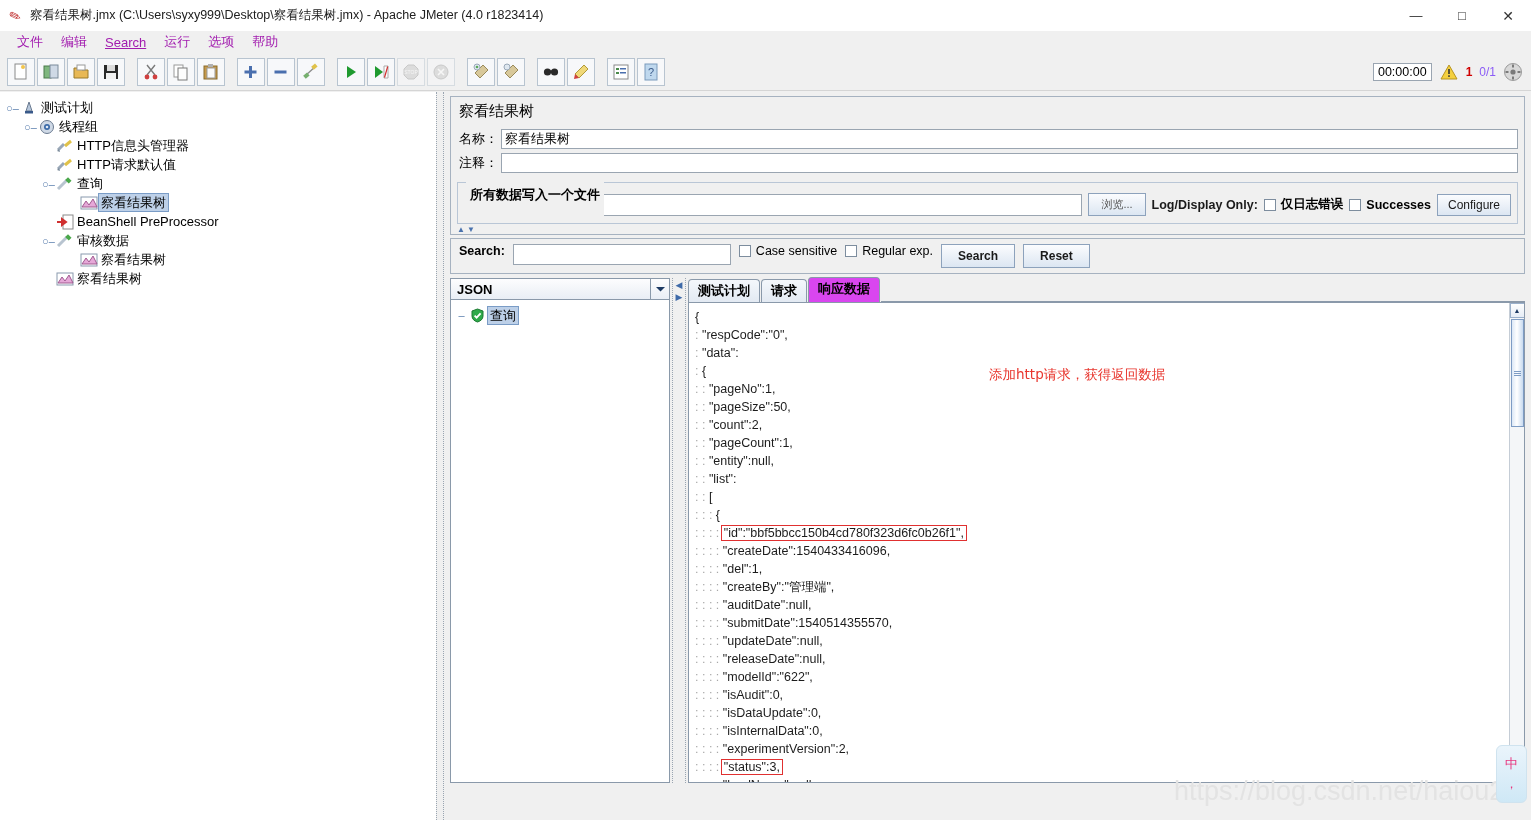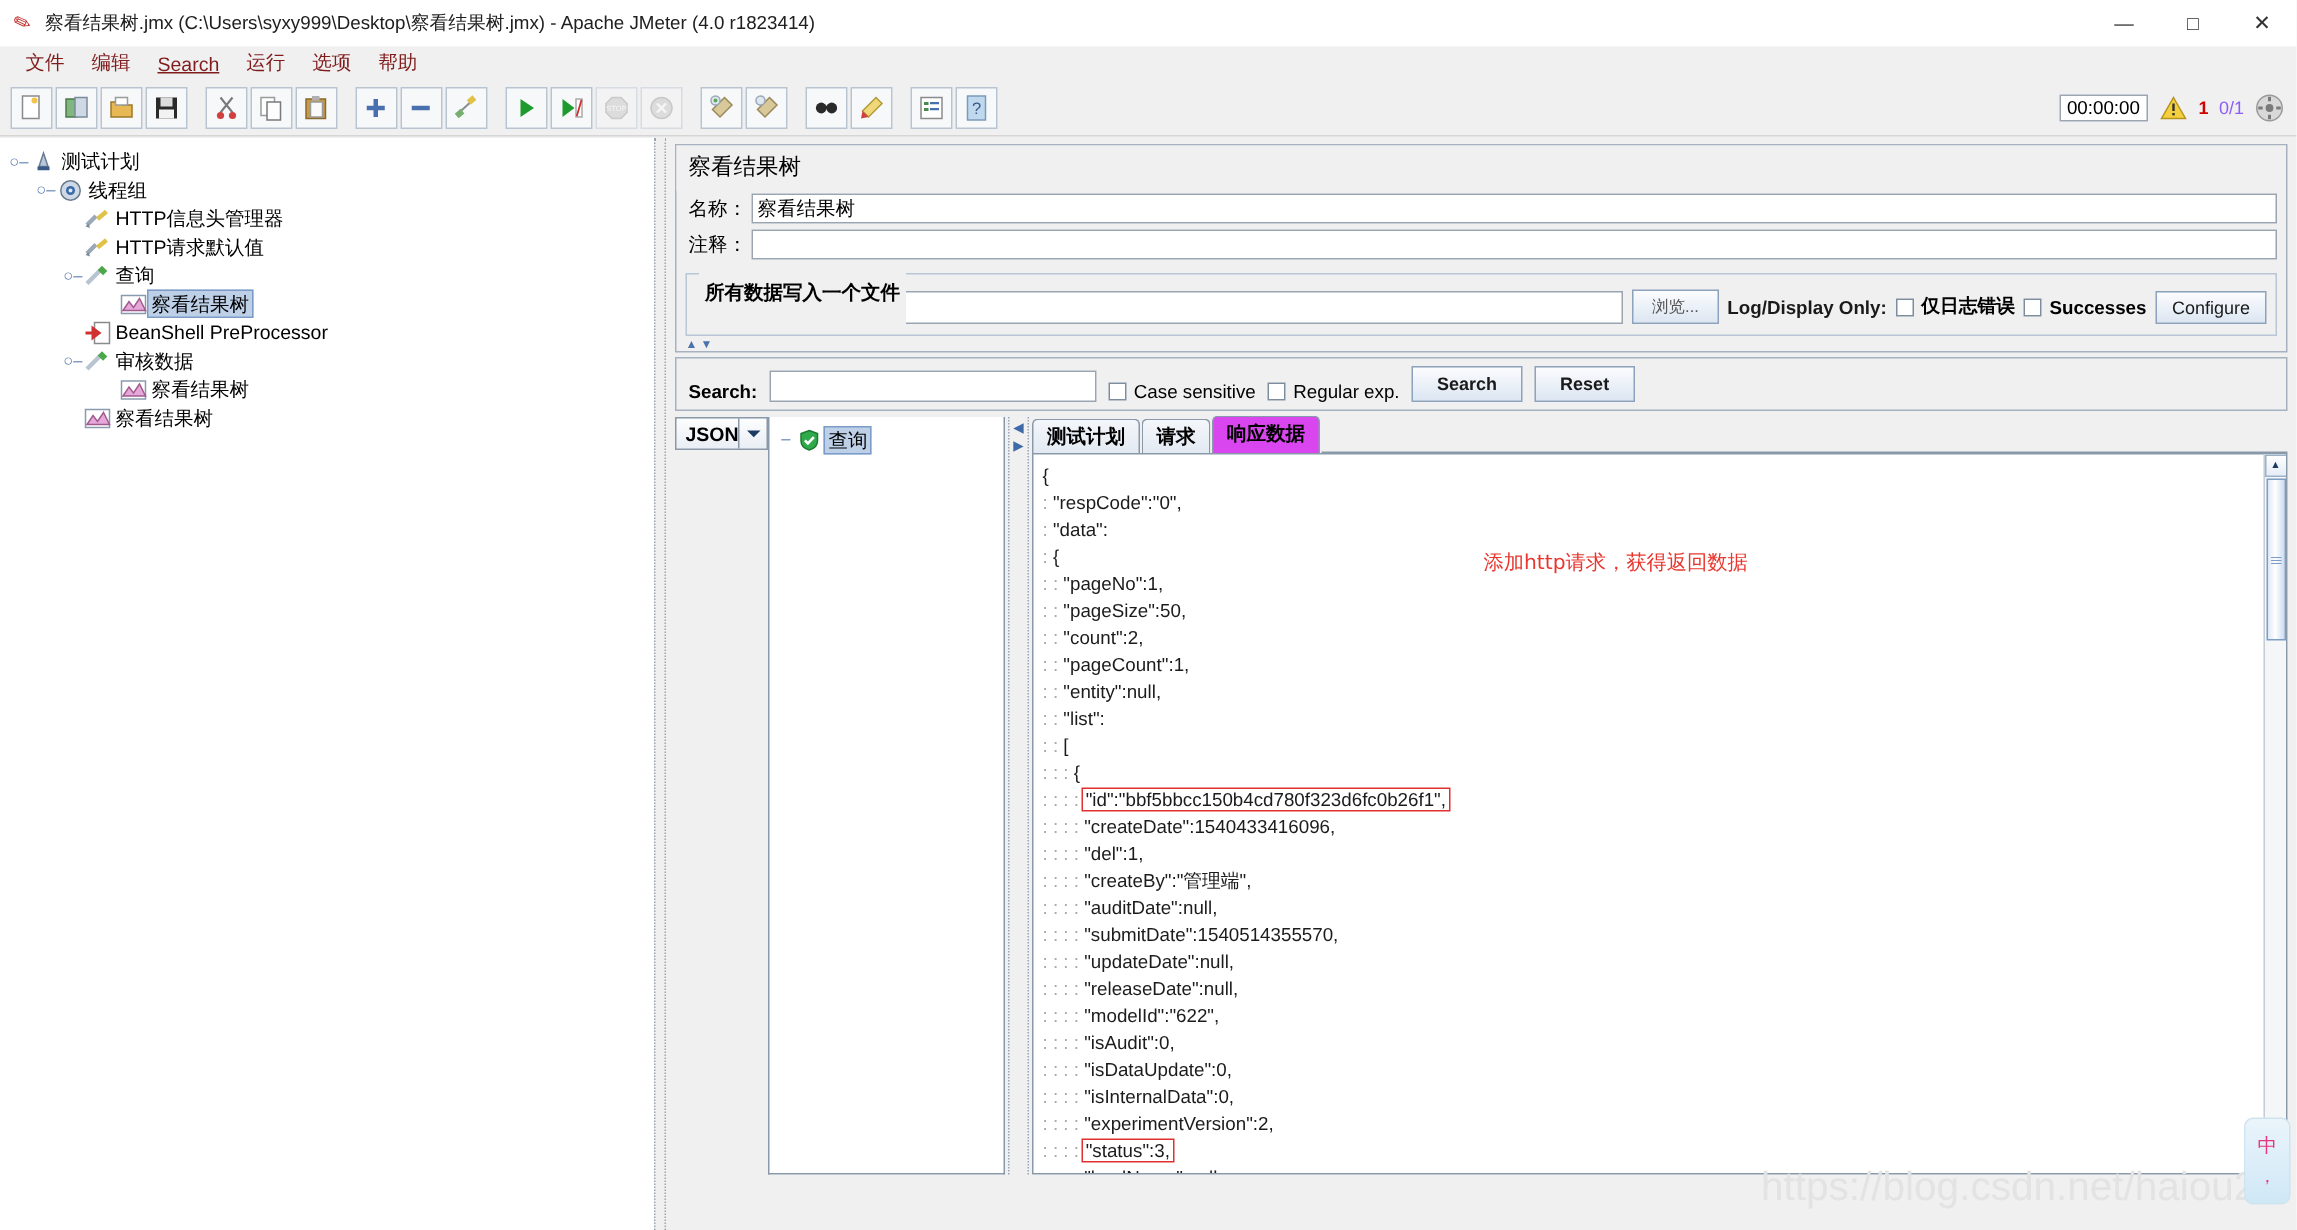--- a/index.html
+++ b/index.html
@@ -33,21 +33,21 @@
     font-size: 13px; color: #333;
   }
   .wincontrols .wc-close { font-size: 14px; }
 
   
   .menubar {
     position: absolute; left: 0; top: 31px; width: 1531px; height: 22px;
     background: #f0f0f0; display: flex; align-items: center; padding-left: 8px;
   }
   .menubar .mi {
-    padding: 18px 9px; font-size: 13px; color: #7f1d1d; white-space: nowrap;
+    padding: 18px 9px; font-size: 13px; color: #a21caf; white-space: nowrap;
   }
   .menubar .mi u { text-decoration: underline; }
 
   
   .toolbar {
     position: absolute; left: 0; top: 53px; width: 1531px; height: 38px;
     background: #f0f0f0; display: flex; align-items: center; padding-left: 6px;
     border-bottom: 1px solid #d5d5d5;
   }
   .tbtn {
@@ -129,34 +129,34 @@
   .btn.small { font-size: 11px; padding: 3px 12px; color: #555; }
   .lbl { font-size: 12.5px; font-weight: bold; color: #1a1a1a; white-space: nowrap; }
   .cbx { display: inline-flex; align-items: center; gap: 5px; font-size: 12.5px; font-weight: bold; }
   .cbx .box { width: 12px; height: 12px; border: 1px solid #7d8d9e; background: #fff; display:inline-block;}
 
   .collapsearrows { display:flex; gap:2px; padding: 1px 0 0 6px; }
   .collapsearrows i { font-style: normal; color: #4a72ad; font-size: 8px; }
 
   .searchbar {
     margin-top: 3px; border: 1px solid #a6b2c0; background: #f0f0f0;
-    display: flex; align-items: flex-end; gap: 8px; padding: 5px 8px;
+    display: flex; align-items: flex-start; gap: 8px; padding: 5px 8px;
   }
   .searchbar .slabel { font-size: 12.5px; font-weight: bold; }
   .searchbar input.sinput {
     width: 218px; height: 21px; border: 1px solid #9aa5b1; background: #fff;
     font-size: 12.5px; padding: 0 3px; outline: none;
   }
   .searchbar .btn { padding: 4px 16px; font-weight: bold; }
 
   
   .resultsplit {
     position: relative; margin-top: 4px; height: 505px; display: flex;
   }
-  .resleft { width: 220px; display: flex; flex-direction: row; border-radius: 15px; }
+  .resleft { width: 220px; display: flex; flex-direction: column; border-radius: 15px; }
   .combo {
     height: 22px; border: 1px solid #8a99aa; background: linear-gradient(#fdfdfe,#e9eef5);
     display: flex; align-items: center; justify-content: space-between;
     padding: 0 0 0 6px; font-size: 13px; font-weight: bold;
   }
   .combo .arrow {
     width: 19px; height: 20px; display:flex; align-items:center; justify-content:center;
     border-left: 1px solid #8a99aa;
   }
   .restree {

